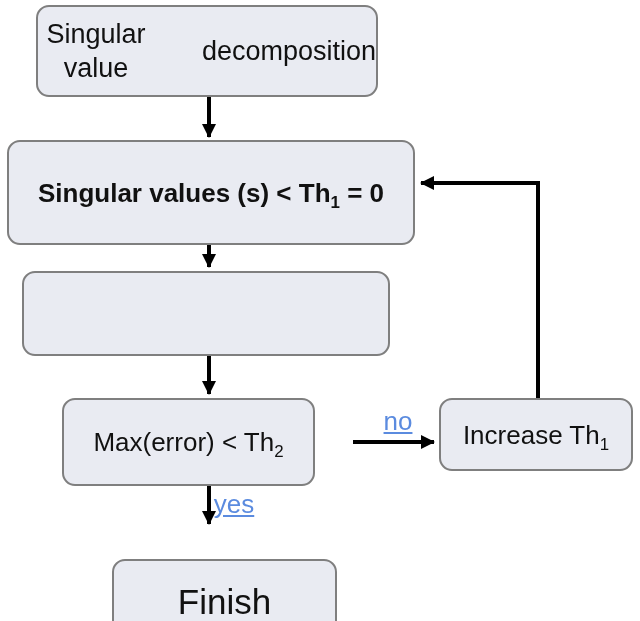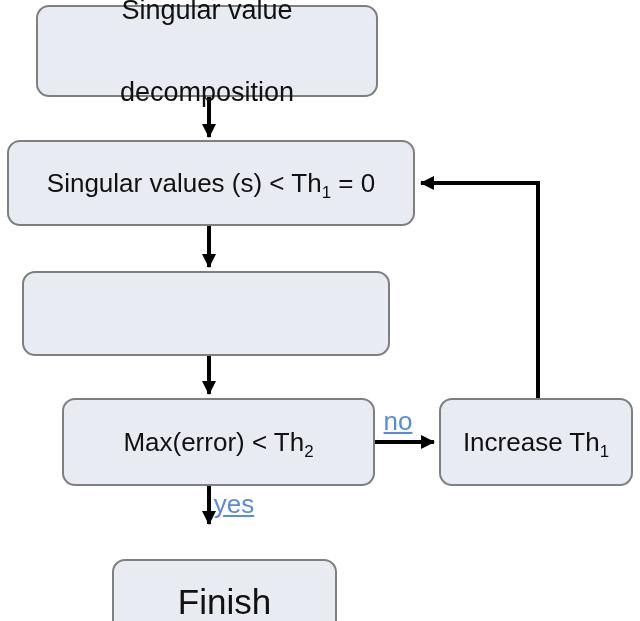--- a/index.html
+++ b/index.html
@@ -35,38 +35,37 @@
   .arrowhead-shape {
     fill: var(--arrow-color);
   }
   .box {
     position: absolute;
     box-sizing: border-box;
     background: var(--box-fill);
     border: 2.5px solid var(--box-border);
     border-radius: 13px;
     display: flex;
-    flex-direction: column;
     align-items: center;
     justify-content: center;
     text-align: center;
     color: var(--text-color);
     font-size: 26px;
     line-height: 34px;
     gap: 48px;
   }
   .box sub {
     font-size: 0.65em;
     line-height: 0;
   }
   #b1 { left: 36px;  top: 5px;   width: 342px; height: 92px; font-size: 27px; }
-  #b2 { left: 7px;   top: 140px; width: 408px; height: 86px; }
+  #b2 { left: 7px;   top: 140px; width: 408px; height: 105px; font-weight: bold; }
   #b3 { left: 22px;  top: 271px; width: 368px; height: 85px; }
-  #b4 { left: 62px;  top: 398px; width: 313px; height: 88px; }
-  #b5 { left: 439px; top: 398px; width: 194px; height: 88px; }
+  #b4 { left: 62px;  top: 398px; width: 253px; height: 88px; }
+  #b5 { left: 439px; top: 398px; width: 194px; height: 73px; }
   #b6 { left: 112px; top: 559px; width: 225px; height: 86px; font-size: 35px; }
   .edge-label {
     position: absolute;
     color: var(--label-color);
     font-size: 26px;
     line-height: 26px;
     text-align: center;
     text-decoration: underline;
   }
   #lbl-no  { left: 372px; top: 408px; width: 52px; }

